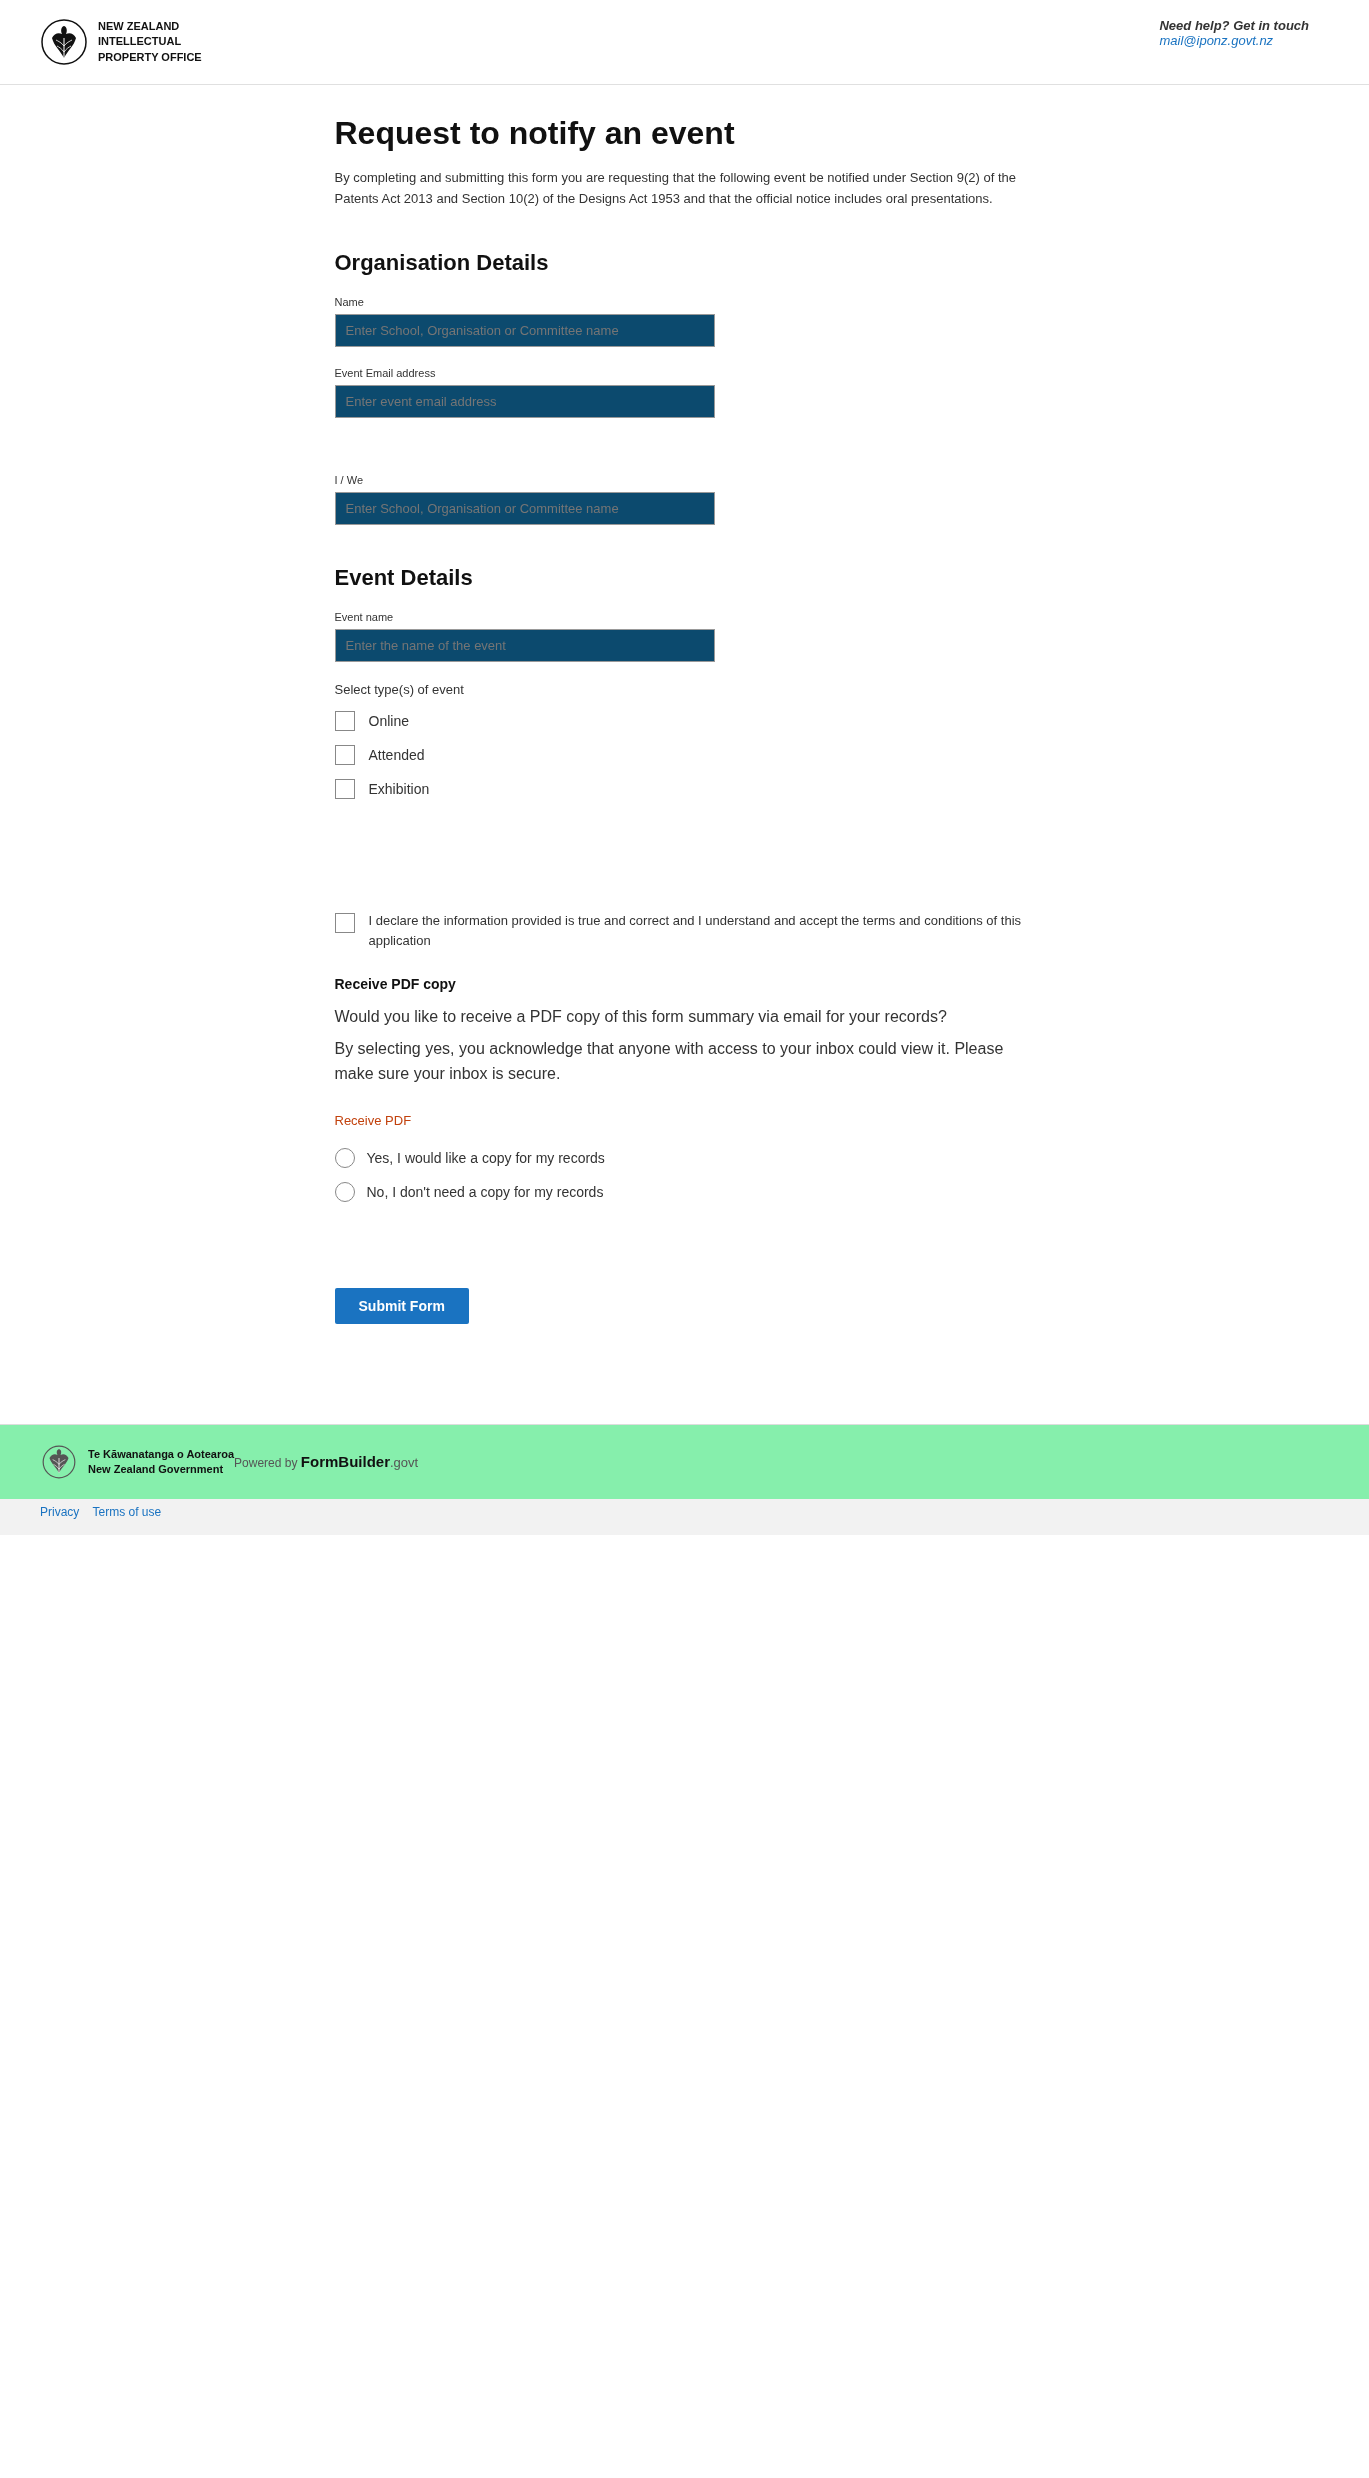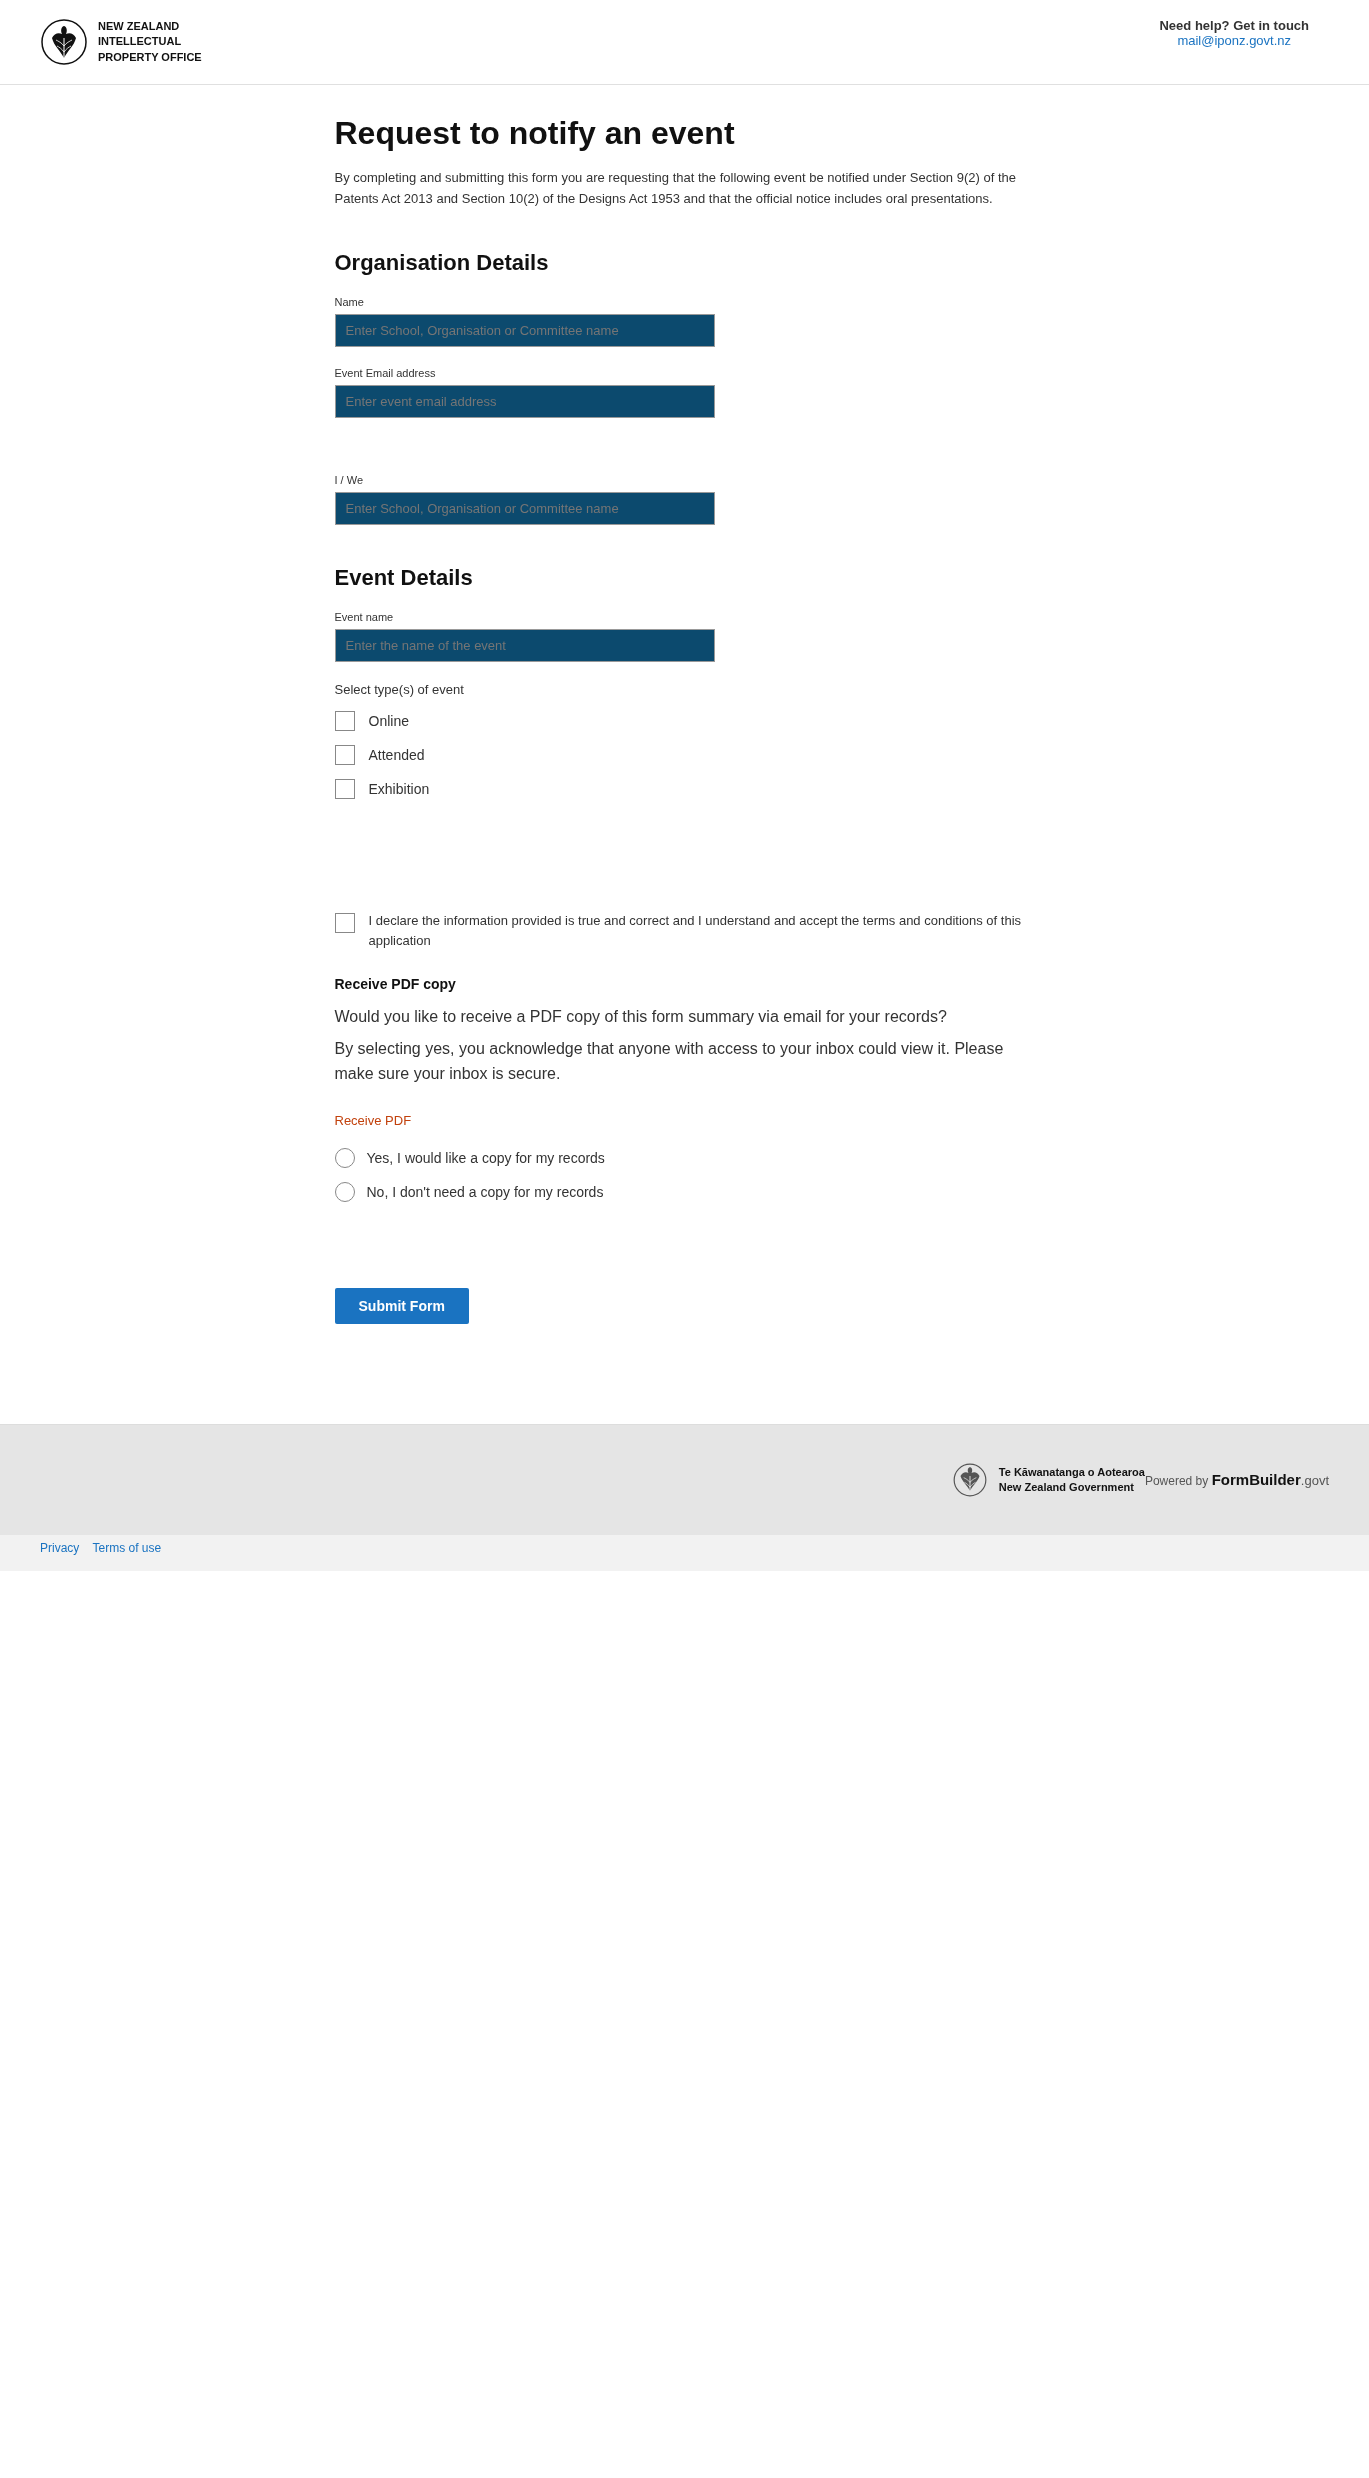--- a/index.html
+++ b/index.html
@@ -29,22 +29,23 @@
       height: 48px;
     }
     .logo-text {
       font-size: 11px;
       font-weight: bold;
       line-height: 1.4;
       color: #111;
       text-transform: uppercase;
     }
     .header-contact {
-      text-align: center;
-      font-size: 13px;
+      text-align: left;
+      font-size: 13px;
+      font-style: italic;
     }
     .header-contact .help-text {
       font-weight: bold;
       color: #333;
     }
 
     
     .main-content {
       max-width: 780px;
       margin: 0 auto;
@@ -192,25 +193,25 @@
       border: none;
       padding: 10px 24px;
       font-size: 14px;
       font-weight: bold;
       cursor: pointer;
       border-radius: 2px;
     }
 
     
     .footer {
-      background: #e5e5e5;
+      background: #86efac;
       border-top: 1px solid #ddd;
-      padding: 36px 40px;
-      display: flex;
-      justify-content: flex-end;
+      padding: 18px 40px;
+      display: flex;
+      justify-content: flex-start;
       align-items: center;
     }
     .footer-left {
       display: flex;
       align-items: center;
       gap: 10px;
     }
     .footer-logo-fern {
       width: 38px;
       height: 38px;

